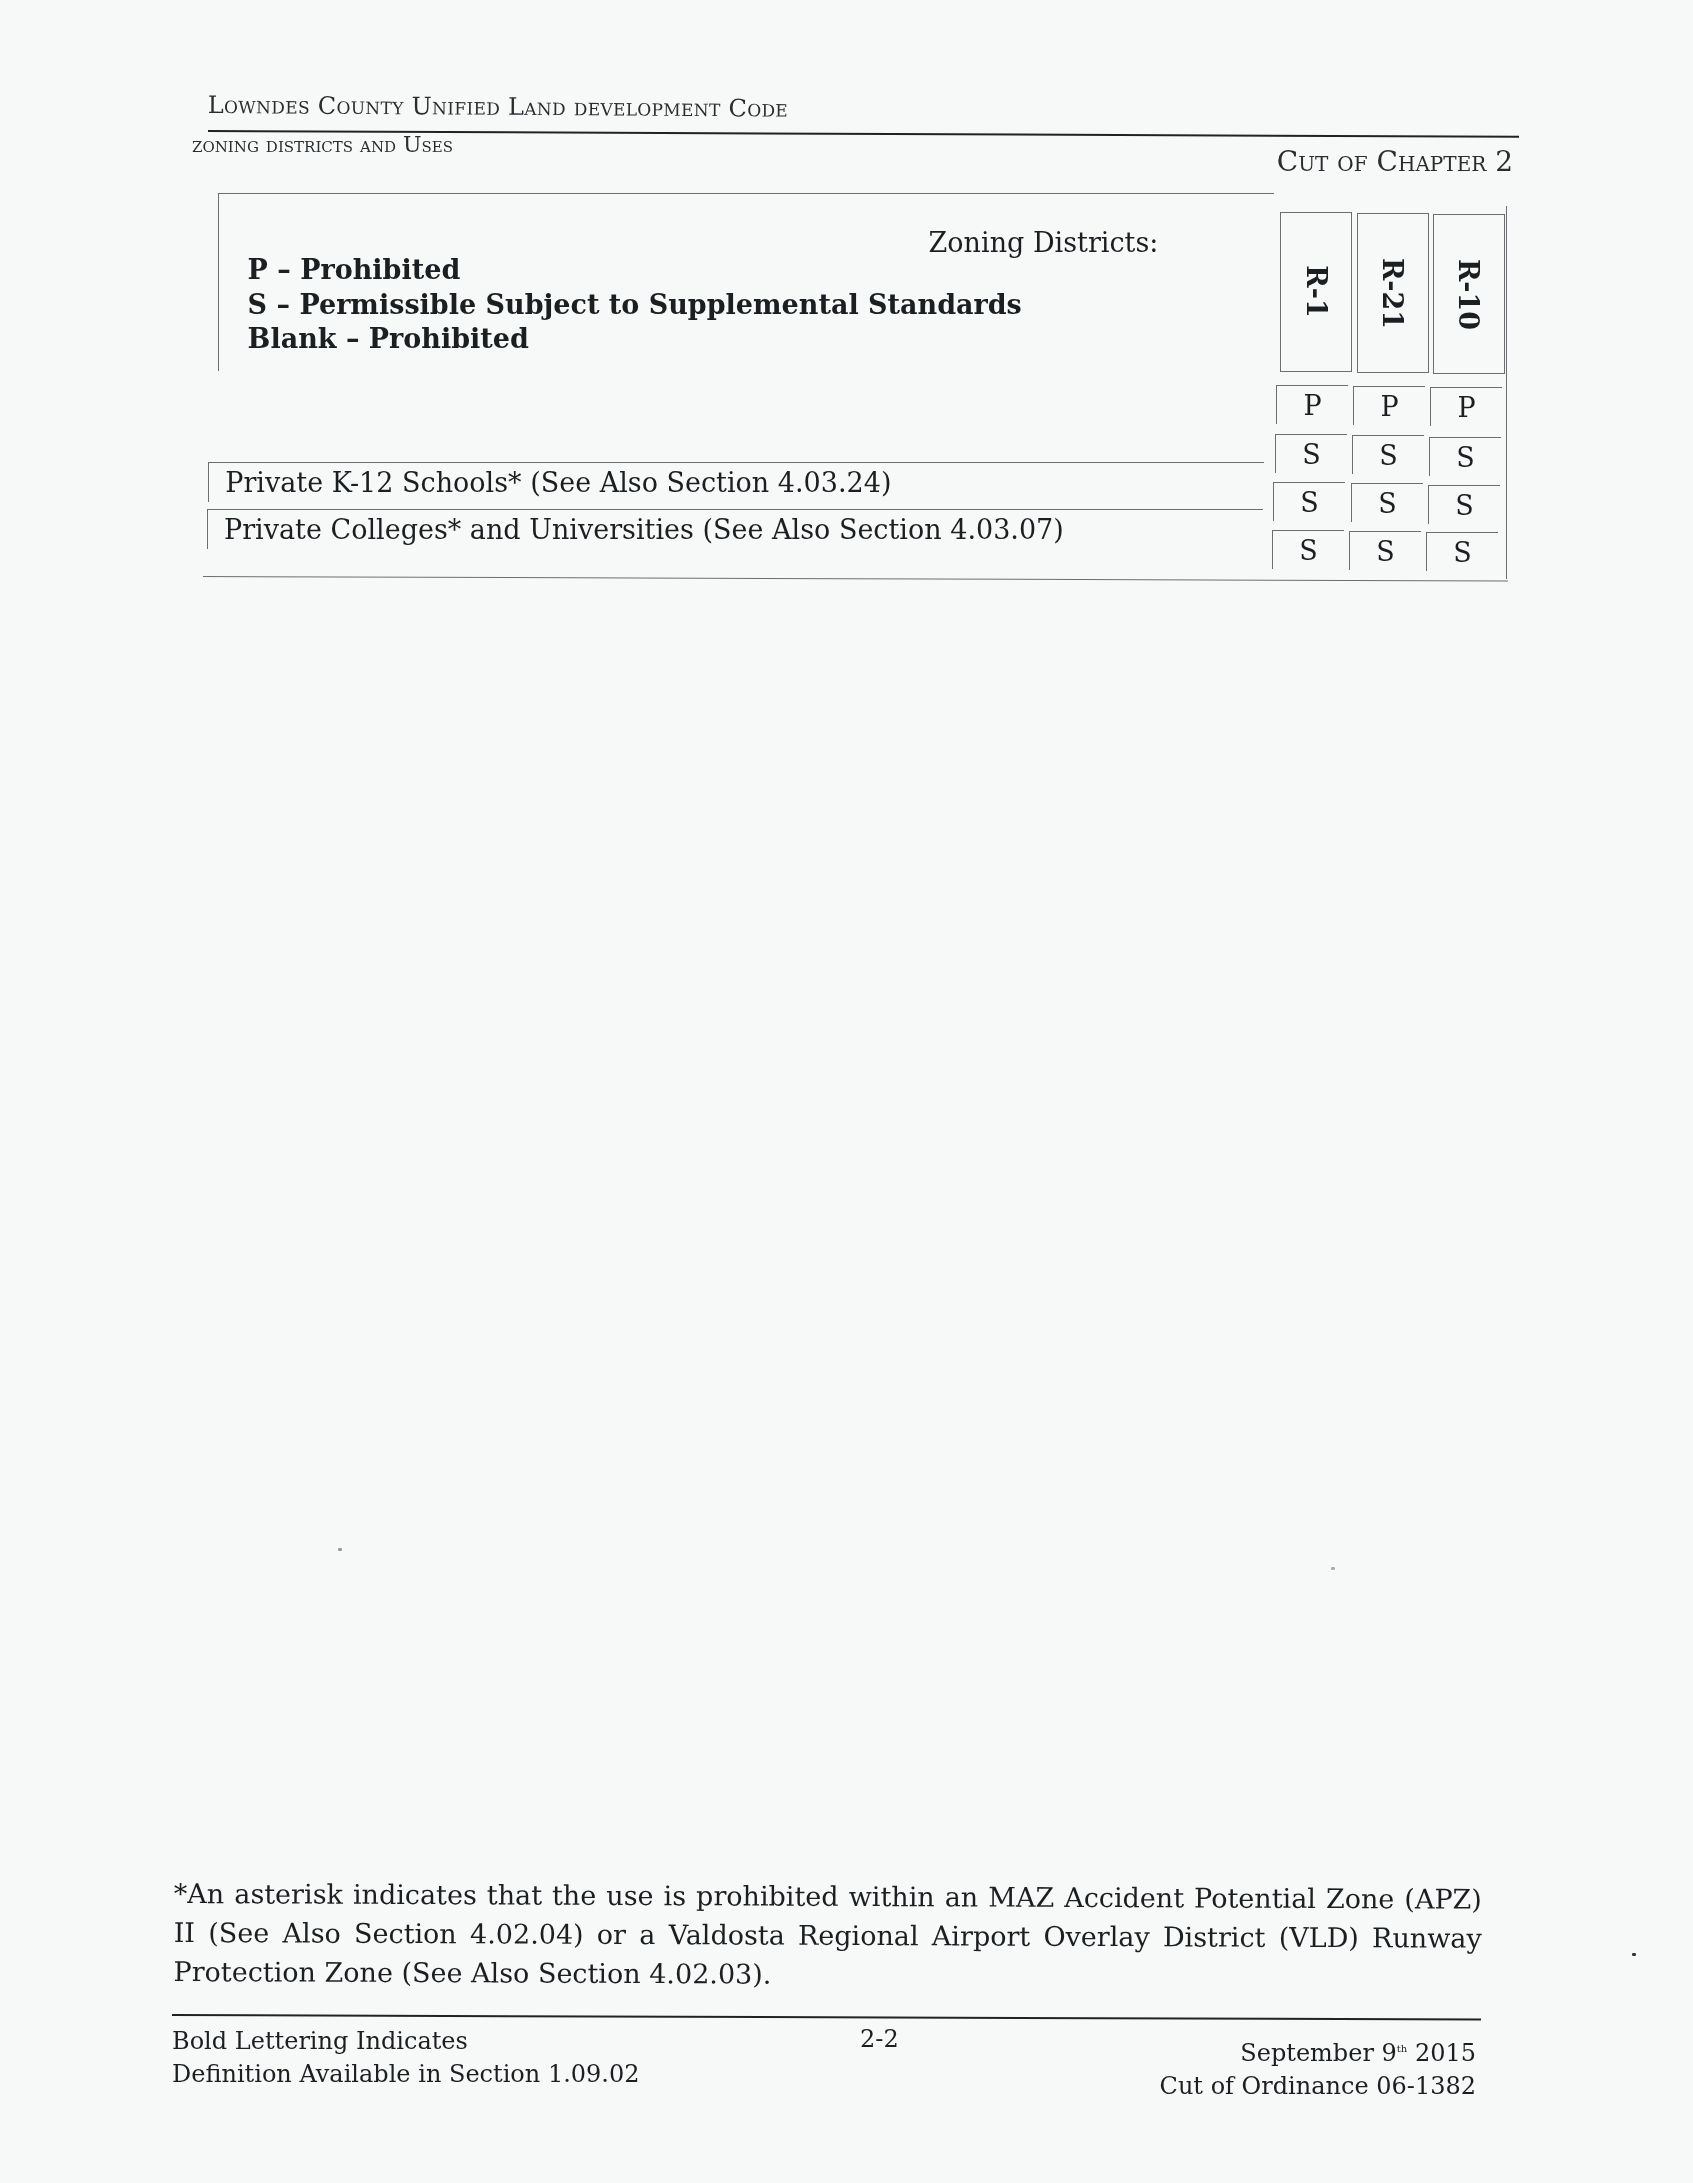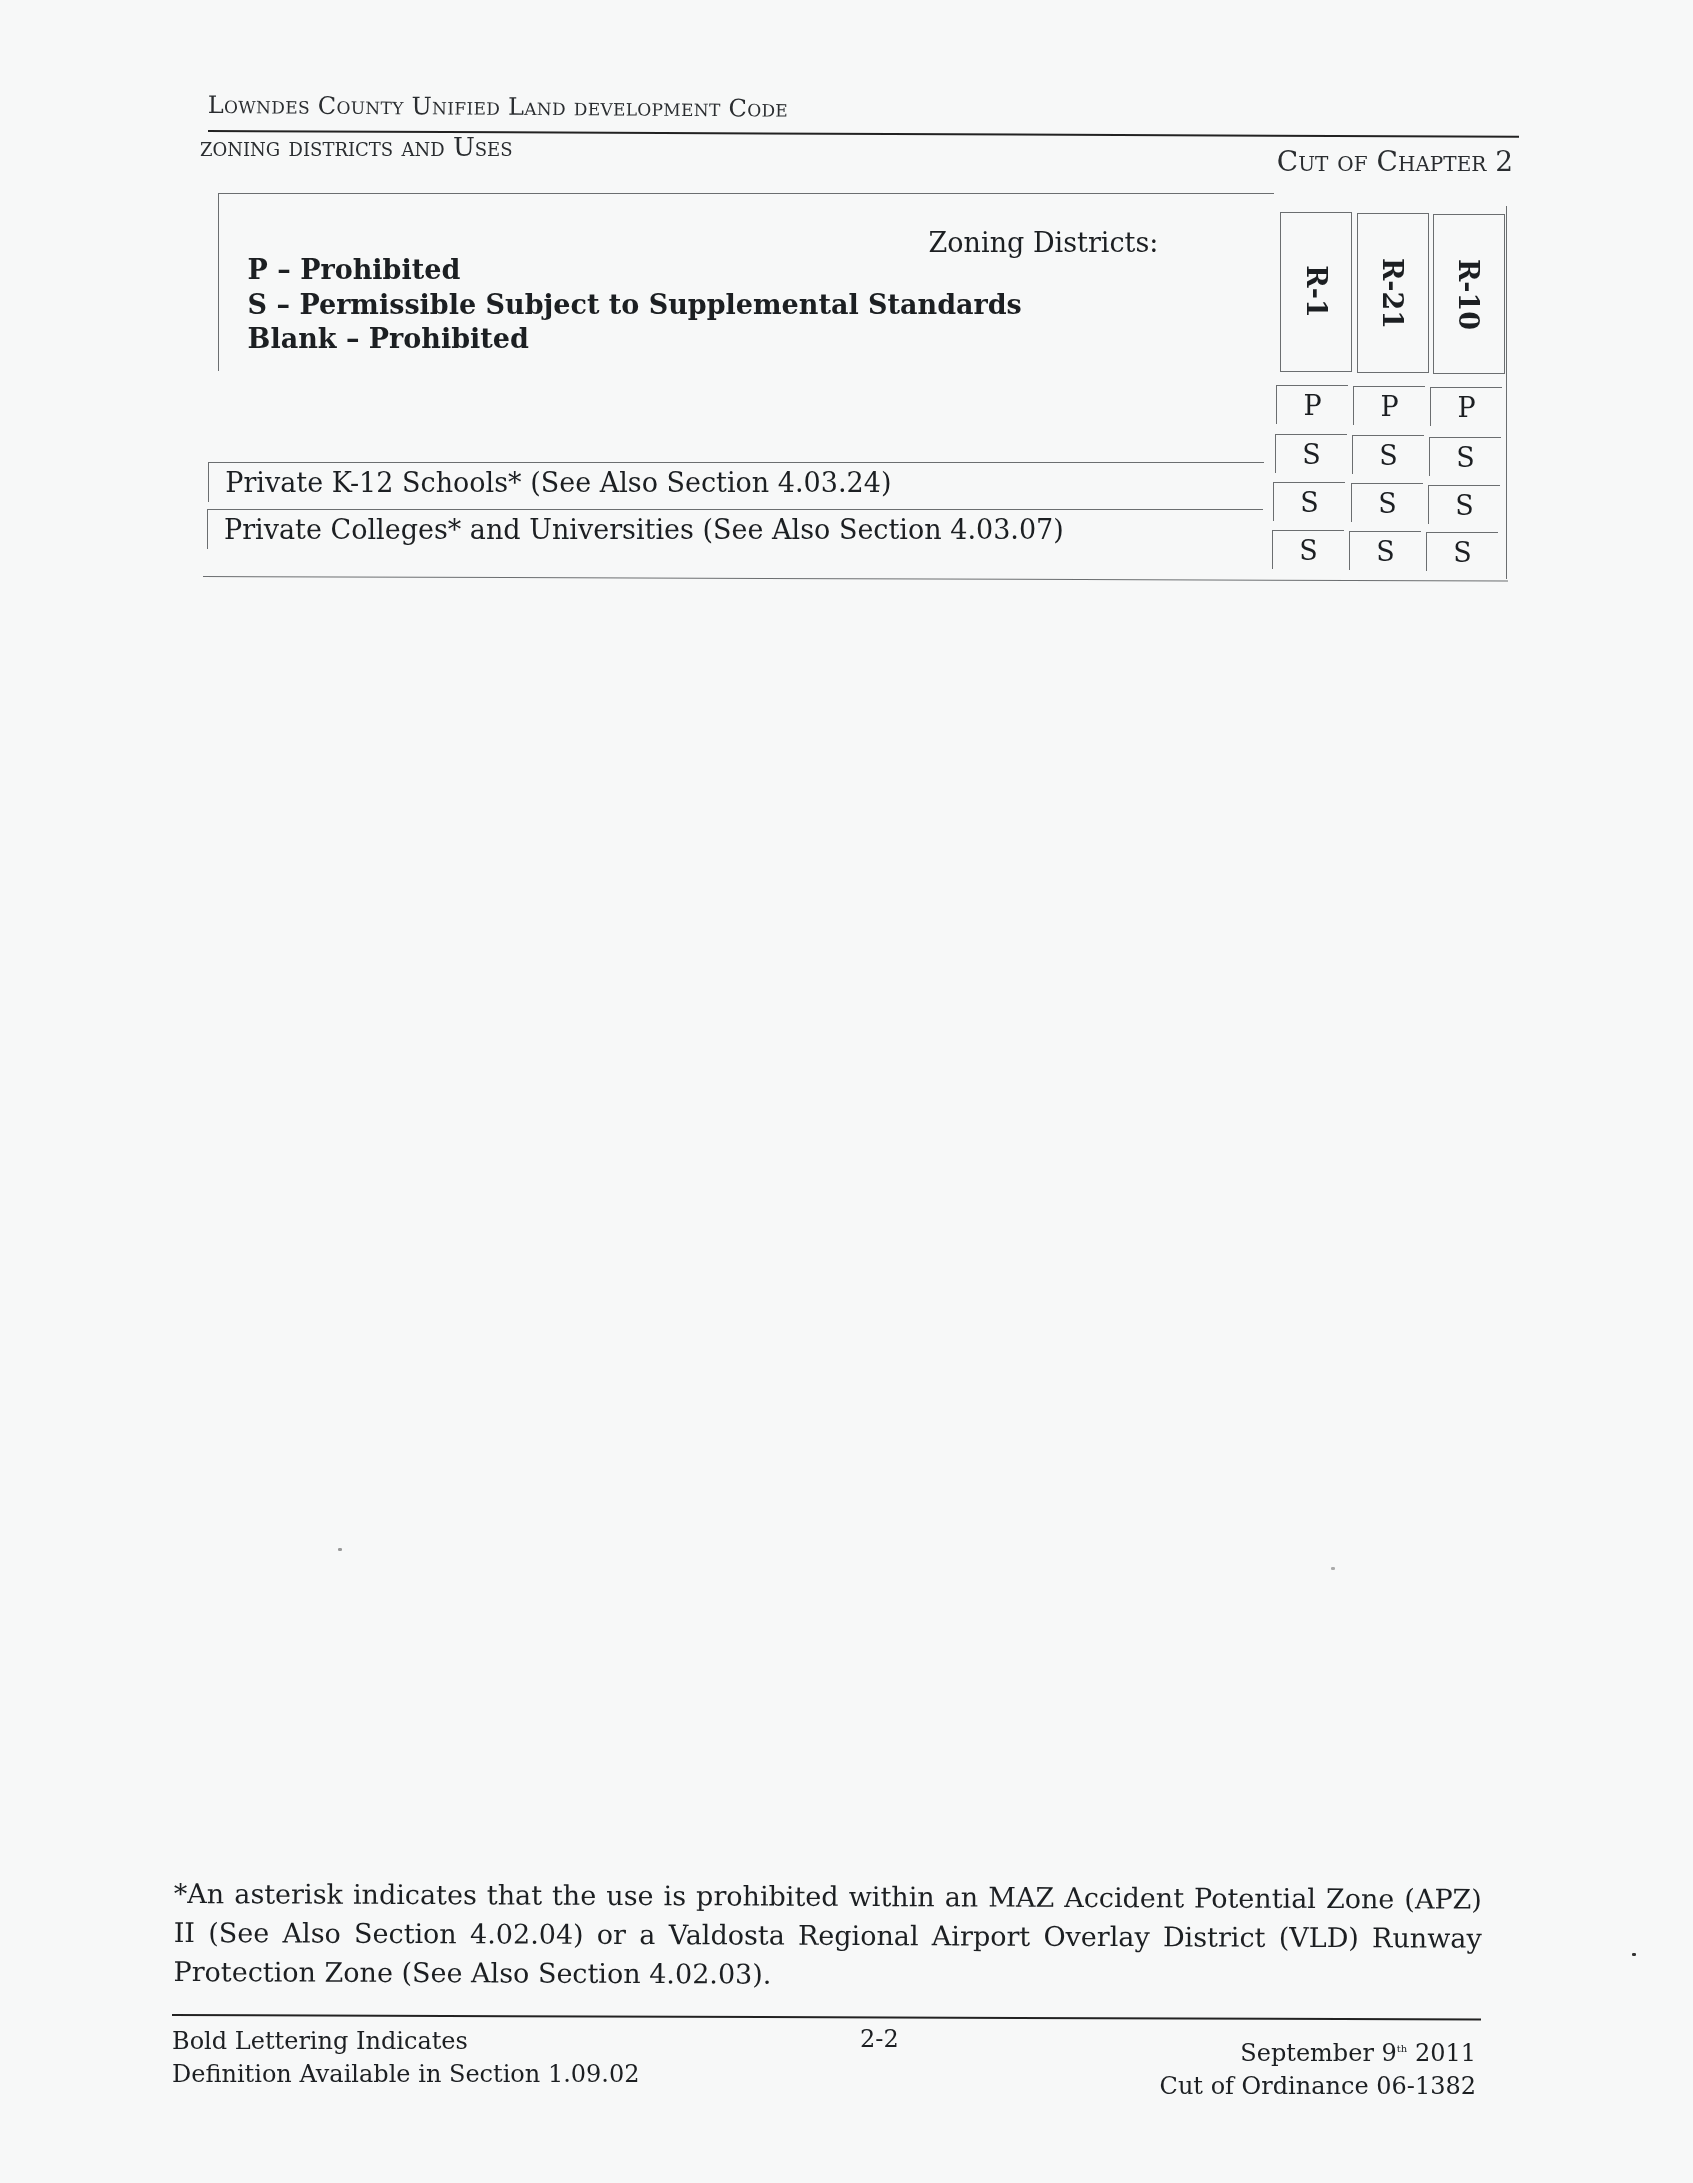--- a/index.html
+++ b/index.html
@@ -19,22 +19,22 @@
       font-size: 24px; letter-spacing: 0.3px;
       font-variant: small-caps;
       color: #2a2d30;
       transform: rotate(0.35deg); transform-origin: left top;
     }
     .hdr-rule {
       position: absolute; left: 208px; top: 130px; width: 1311px; height: 2px;
       background: #222; transform: rotate(0.25deg); transform-origin: left top;
     }
     .hdr-sub {
-      position: absolute; left: 200px; top: 132px;
-      font-size: 26px; font-variant: small-caps; color: #2a2d30;
+      position: absolute; left: 192px; top: 132px;
+      font-size: 22px; font-variant: small-caps; color: #2a2d30;
     }
     .hdr-right {
       position: absolute; right: 180px; top: 145px;
       font-size: 28px; font-variant: small-caps; color: #2a2d30;
     }
 
     
     .tbl { position: absolute; left: 203px; top: 193px; width: 1305px; height: 386px; }
     .box { position: absolute; border: 1.3px solid #6b6e70; box-sizing: border-box; }
     .legend-box { left: 14.6px; top: 0; width: 1056px; height: 178px; border-right: none; border-bottom: none; }
@@ -142,21 +142,21 @@
 
   <div class="footnote">*An asterisk indicates that the use is prohibited within an MAZ Accident Potential Zone (APZ) II (See Also Section 4.02.04) or a Valdosta Regional Airport Overlay District (VLD) Runway Protection Zone (See Also Section 4.02.03).</div>
 
   <div class="ftr-rule"></div>
   <div class="ftr-left">
     <div>Bold Lettering Indicates</div>
     <div>Definition Available in Section 1.09.02</div>
   </div>
   <div class="ftr-center">2-2</div>
   <div class="ftr-right">
-    <div><span>September 9</span><sup>th</sup> <span>2011</span></div>
+    <div><span>September 9</span><sup>th</sup> <span>2015</span></div>
     <div>Cut of Ordinance 06-1382</div>
   </div>
 
   <div class="speck" style="left:1632px; top:1953px"></div>
   <div class="speck" style="left:338px; top:1548px; background:#999"></div>
   <div class="speck" style="left:1331px; top:1567px; background:#aaa"></div>
 </div>
 
 
 </body></html>

